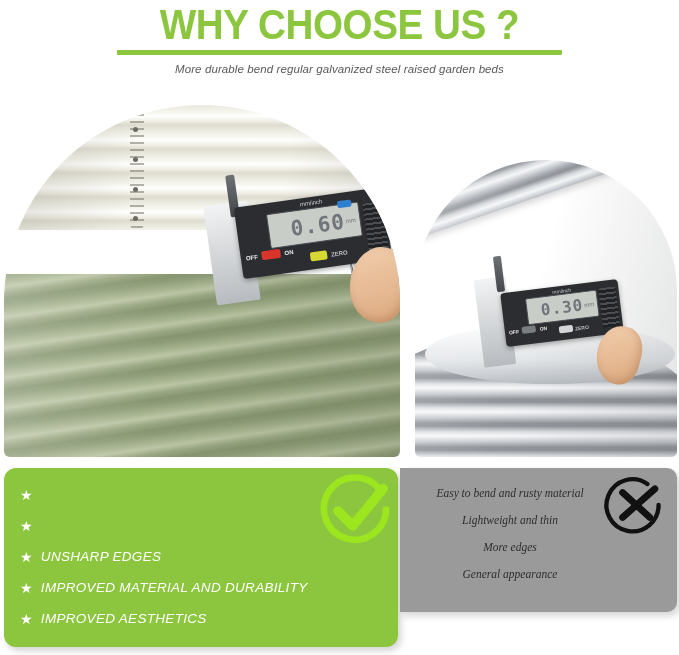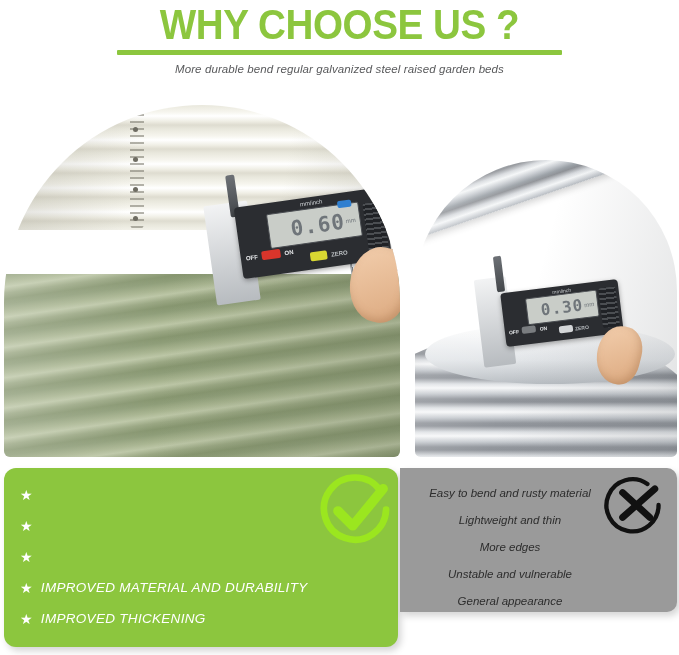--- a/index.html
+++ b/index.html
@@ -165,21 +165,21 @@
     white-space: nowrap;
   }
   .star { font-size: 14px; font-style: normal; line-height: 1; color: #ffffff; }
   .check-icon { position: absolute; right: 6px; top: 6px; width: 74px; height: 74px; }
 
   .panel-others {
     position: absolute; left: 400px; top: 2px; width: 277px; height: 144px;
     background: #9a9a9a; border-radius: 0 10px 10px 0;
     box-shadow: 3px 4px 7px rgba(0,0,0,.17);
   }
-  .con-list { position: absolute; left: 8px; top: 12px; width: 204px; }
+  .con-list { position: absolute; left: 8px; top: 12px; width: 204px; font-family: Liberation Serif, serif; }
   .con {
     height: 27px; line-height: 27px; text-align: center;
     color: #2d2d2d; font-style: italic; font-size: 11.5px;
     white-space: nowrap;
   }
   .x-icon { position: absolute; left: 204px; top: 6px; width: 62px; height: 62px; }
 </style>
 </head>
 <body>
 
@@ -264,43 +264,43 @@
     <div class="panel-ours">
       <div class="feature-list">
         <div class="feature">
           <span class="star">★</span>
         </div>
         <div class="feature">
           <span class="star">★</span>
         </div>
         <div class="feature">
           <span class="star">★</span>
+          <span>UNSHARP EDGES</span>
         </div>
         <div class="feature">
           <span class="star">★</span>
           <span>IMPROVED MATERIAL AND DURABILITY</span>
         </div>
         <div class="feature">
           <span class="star">★</span>
-          <span>IMPROVED THICKENING</span>
+          <span>IMPROVED AESTHETICS</span>
         </div>
       </div>
 
       <svg class="check-icon" viewBox="0 0 100 100">
         <path d="M84 22 A42 42 0 1 0 92 48" fill="none" stroke="#9BE61F" stroke-width="9" stroke-linecap="round"></path>
         <path d="M27 50 L47 70 L88 20" fill="none" stroke="#9BE61F" stroke-width="13" stroke-linecap="round" stroke-linejoin="round"></path>
       </svg>
     </div>
 
     <div class="panel-others">
       <div class="con-list">
         <div class="con">Easy to bend and rusty material</div>
         <div class="con">Lightweight and thin</div>
         <div class="con">More edges</div>
-        <div class="con">Unstable and vulnerable</div>
         <div class="con">General appearance</div>
       </div>
 
       <svg class="x-icon" viewBox="0 0 100 100">
         <path d="M70 16 A42 42 0 1 0 88 50" fill="none" stroke="#111111" stroke-width="7" stroke-linecap="round"></path>
         <path d="M30 30 L74 70" fill="none" stroke="#111111" stroke-width="11" stroke-linecap="round"></path>
         <path d="M30 70 L82 24" fill="none" stroke="#111111" stroke-width="11" stroke-linecap="round"></path>
       </svg>
     </div>
   </div>

